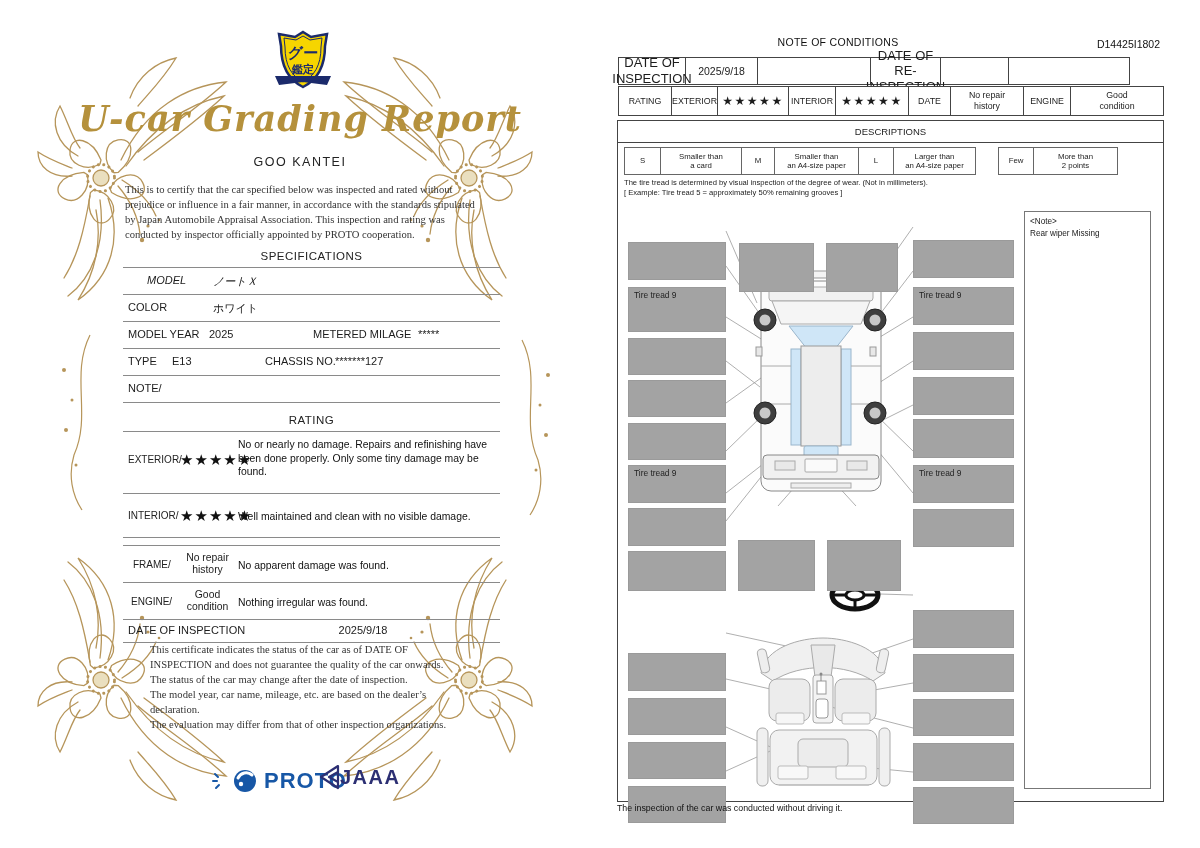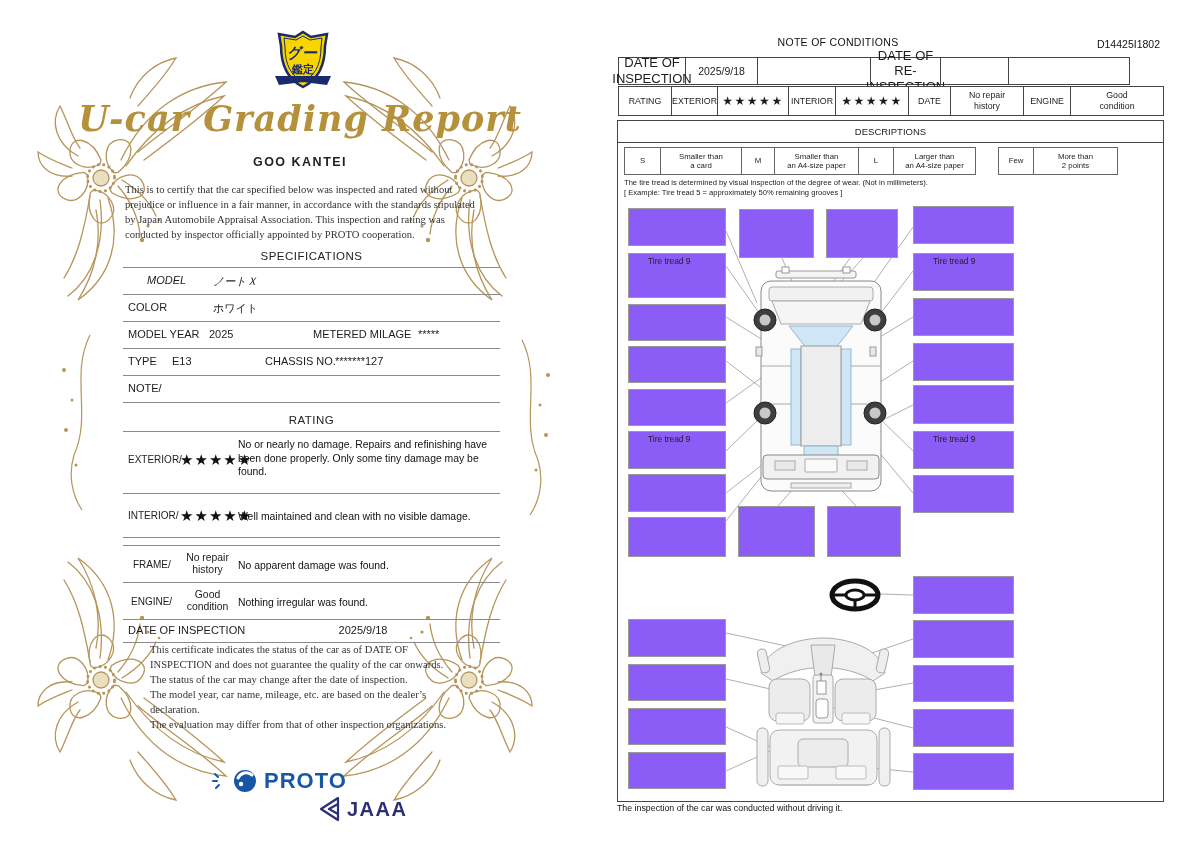--- a/index.html
+++ b/index.html
@@ -4,21 +4,21 @@
 <style>
   html,body{margin:0;padding:0;background:#fff;}
   #canvas{position:relative;width:1200px;height:848px;background:#ffffff;overflow:hidden;
           font-family:"Liberation Sans",sans-serif;color:#1c1c1c;}
   .abs{position:absolute;}
   .pre{white-space:pre-line;}
   
   #cert{position:absolute;left:0;top:0;width:600px;height:848px;}
   .cert-title{font-family:"DejaVu Serif",serif;font-style:italic;font-weight:bold;
               font-size:35px;color:#b5913c;letter-spacing:1px;}
-  .cert-org{font-size:12.5px;font-weight:bold;letter-spacing:1.5px;color:#222;}
+  .cert-org{font-size:12.5px;font-weight:normal;letter-spacing:1.5px;color:#222;}
   .cert-body{font-family:"Liberation Serif",serif;font-size:10.6px;line-height:1.42;color:#333;}
   .sec-head{font-size:11.5px;letter-spacing:.5px;color:#222;text-align:center;}
   .spec-table{left:123px;width:377px;font-size:11px;}
   .spec-row{position:relative;height:26px;border-bottom:1px solid #8a8a8a;}
   .spec-row:first-child{border-top:1px solid #8a8a8a;font-style:italic;}
   .spec-row span{position:absolute;top:6px;}
   .rat-row{position:relative;border-bottom:1px solid #8a8a8a;}
   .rat-label{font-size:10px;color:#222;}
   .stars{font-size:15px;letter-spacing:1px;color:#111;}
   .rat-desc{font-size:10.4px;line-height:1.3;color:#111;}
@@ -39,22 +39,22 @@
   .v9{font-size:8.8px;line-height:1.2;}
   .st12{font-size:12px;letter-spacing:1.5px;}
   #bigbox{left:17px;top:120px;width:545px;height:680px;border:1.5px solid #444;background:#fff;}
   #desc-head{left:0;top:0;width:100%;height:21px;border-bottom:1px solid #444;
              display:flex;align-items:center;justify-content:center;font-size:9.5px;}
   .mini-table{display:flex;border:1px solid #666;position:absolute;height:26px;}
   .mini-cell{border-right:1px solid #666;display:flex;align-items:center;justify-content:center;
              text-align:center;font-size:7.8px;line-height:1.2;white-space:pre-line;box-sizing:border-box;}
   .mini-cell:last-child{border-right:none;}
   .tirenote{font-size:7.6px;line-height:1.35;color:#222;}
-  .nbox{position:absolute;width:98px;border:1px solid #9a9a9a;background:#8b5cf6;
-        font-size:8.4px;color:#222;padding:2px 19px;box-sizing:border-box;}
+  .nbox{position:absolute;width:98px;border:1px solid #9a9a9a;background:#a3a3a3;
+        font-size:8.4px;color:#222;padding:2px 5px;box-sizing:border-box;margin-top:34px;}
   #notebox{left:406px;top:90px;width:127px;height:578px;border:1px solid #777;
            padding:4px 5px;box-sizing:border-box;font-size:8.2px;line-height:1.45;}
   .footer-note{font-size:8.8px;color:#111;}
   svg{display:block;}
 </style>
 </head>
 <body>
 
 <div id="canvas">
 
@@ -214,21 +214,21 @@
             <line x1="4" y1="20" x2="7" y2="17"></line>
         </g>
       </svg>
       <svg width="26" height="26" viewBox="0 0 26 26">
         <circle cx="13" cy="13" r="11" fill="#1757a6"></circle>
         <path d="M6,10 A9,9 0 0 1 20,7" stroke="#fff" stroke-width="3" fill="none" stroke-linecap="round"></path>
         <circle cx="9" cy="16" r="2.2" fill="#fff"></circle>
       </svg>
       <span class="proto-text">PROTO</span>
     </div>
-    <div class="abs" style="left:318px;top:796px;display:flex;align-items:center;gap:7px">
+    <div class="abs" style="left:318px;top:764px;display:flex;align-items:center;gap:0">
       <svg width="22" height="26" viewBox="0 0 22 26">
         <g stroke="#2c2f73" stroke-width="2.2" fill="none" stroke-linejoin="round">
           <path d="M20,2 L3,13 L20,24 Z"></path>
           <path d="M20,8 L11,13 L20,18"></path>
         </g>
       </svg>
       <span class="jaaa-text">JAAA</span>
     </div>
   </div>
 
@@ -415,17 +415,21 @@
       <div class="nbox" style="left:295px;width:101px;top:499px;height:38px"></div>
       <div class="nbox" style="left:295px;width:101px;top:544px;height:37px"></div>
       <div class="nbox" style="left:295px;width:101px;top:588px;height:38px"></div>
       <div class="nbox" style="left:295px;width:101px;top:632px;height:37px"></div>
 
       <div class="nbox" style="left:121px;width:75px;top:88px;height:49px"></div>
       <div class="nbox" style="left:208px;width:72px;top:88px;height:49px"></div>
       <div class="nbox" style="left:120px;width:77px;top:385px;height:51px"></div>
       <div class="nbox" style="left:209px;width:74px;top:385px;height:51px"></div>
 
+      <div class="abs" id="notebox">
+        <div>&lt;Note&gt;</div>
+        <div>Rear wiper Missing</div>
+      </div>
     </div>
 
     <div class="abs footer-note" style="left:17px;top:803px">The inspection of the car was conducted without driving it.</div>
   </div>
 </div>
 
 </body></html>

